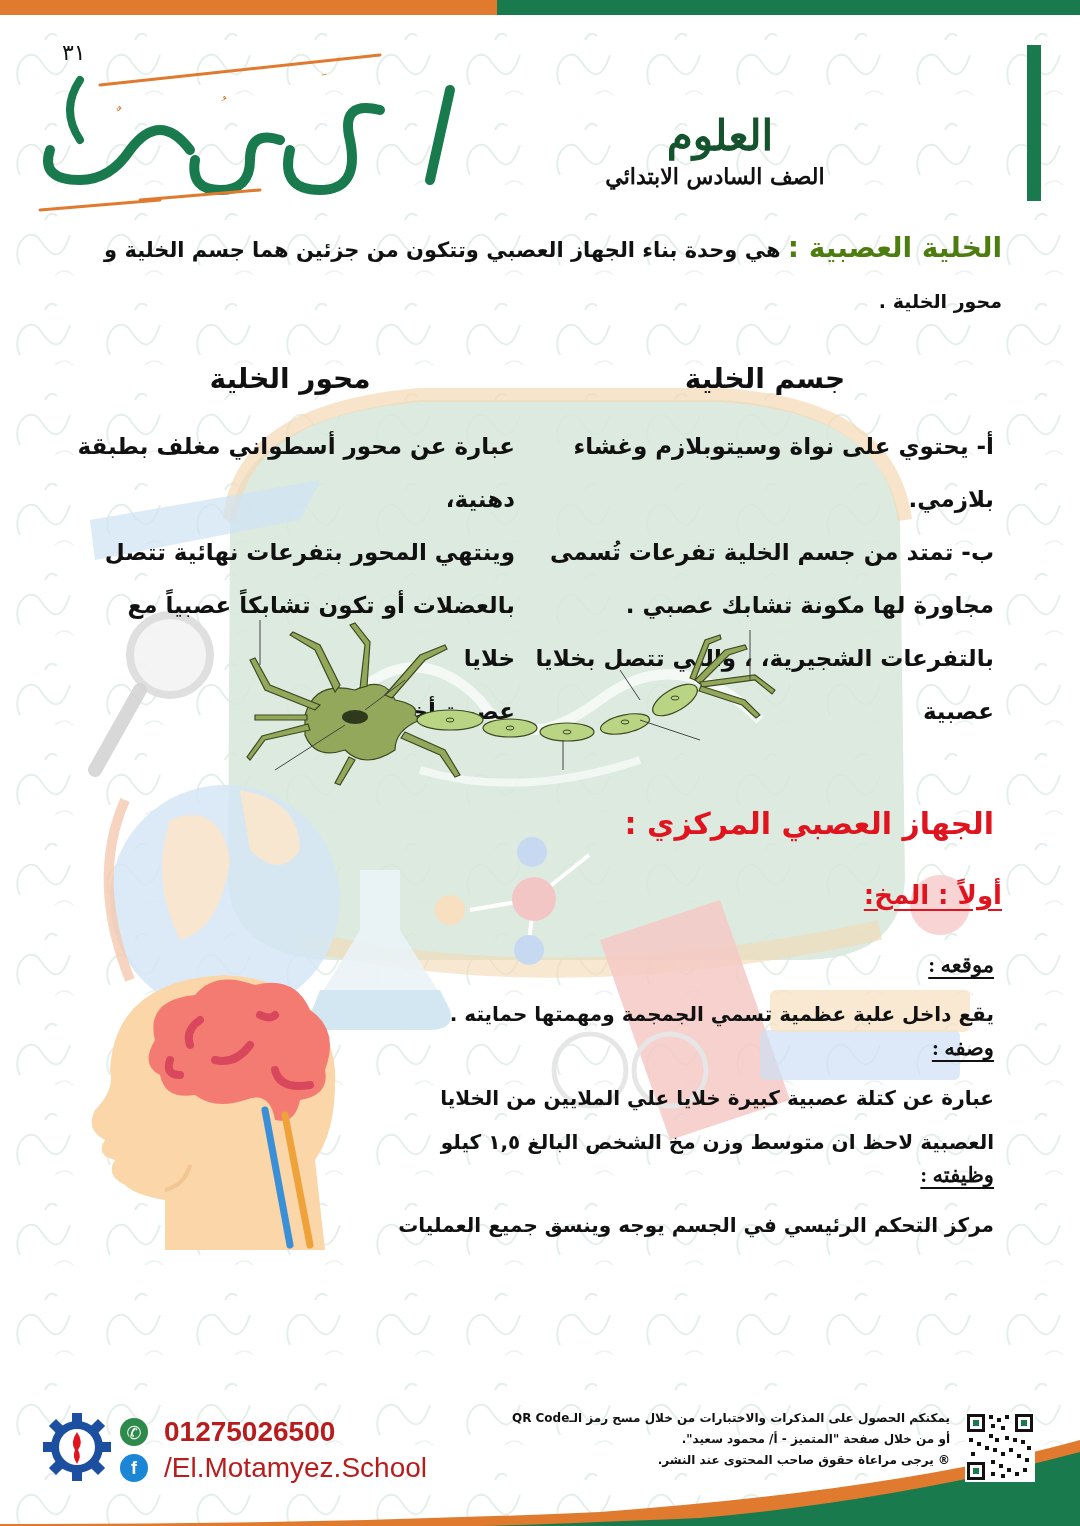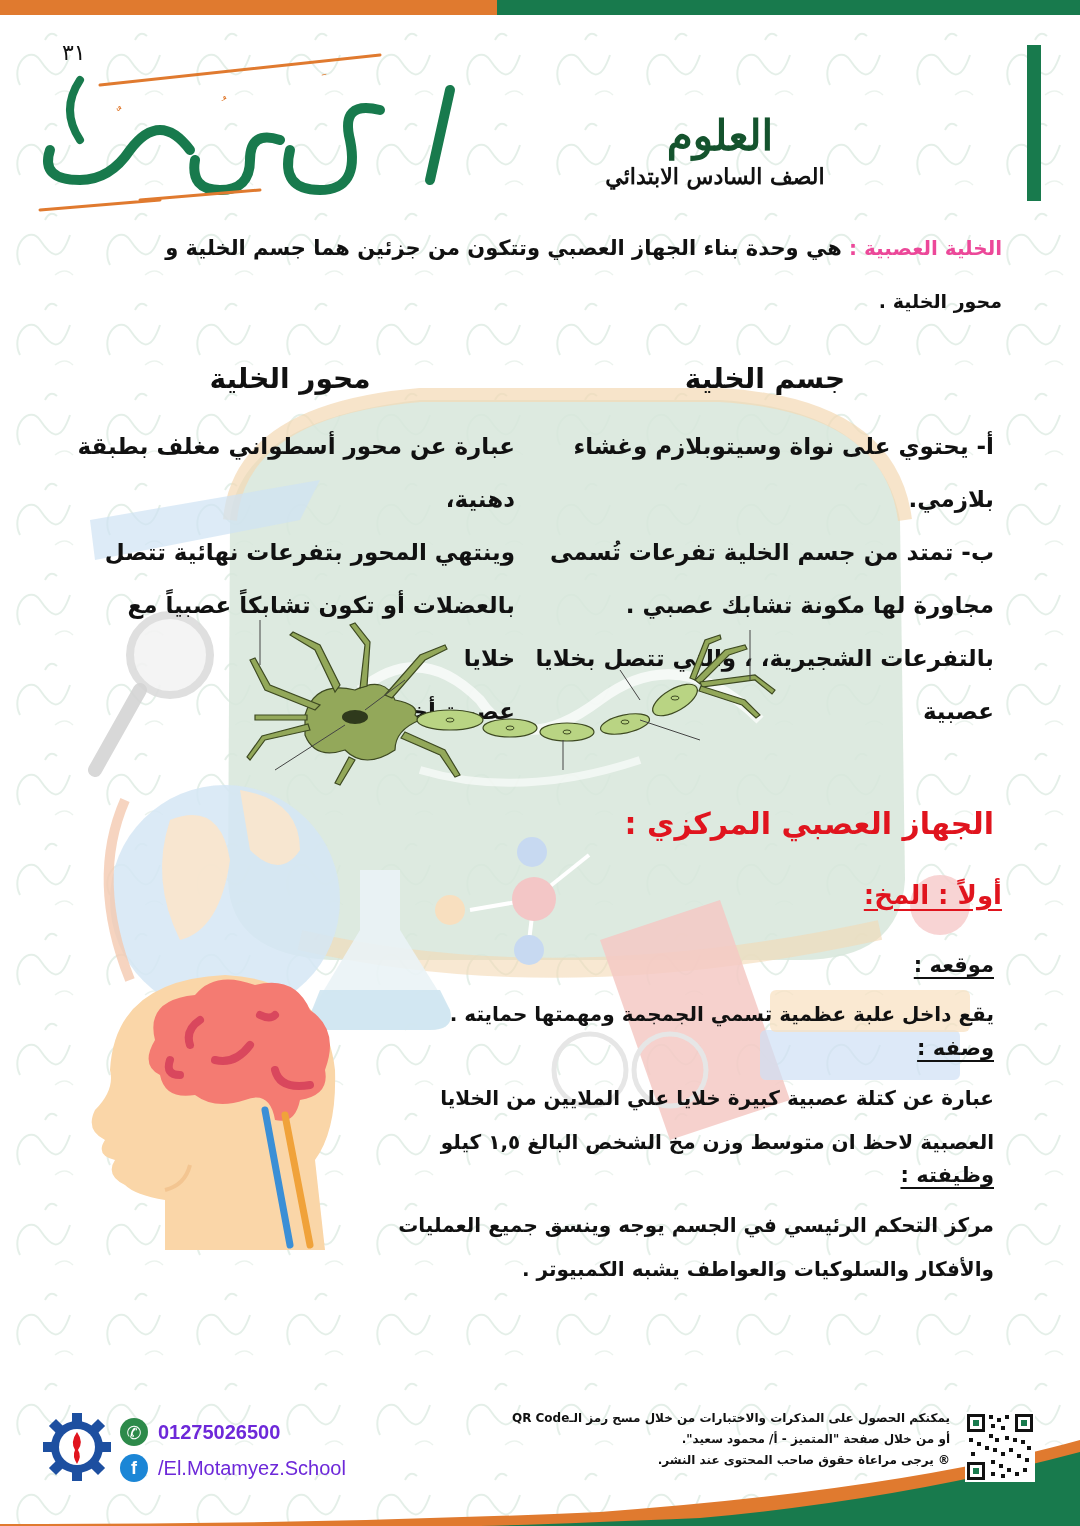--- a/index.html
+++ b/index.html
@@ -20,57 +20,57 @@
 
   
   .logo-calligraphy { left: 20px; top: 40px; width: 460px; height: 180px; }
   .page-number { left: 62px; top: 40px; font-size: 22px; font-weight: normal; color: #111; direction: rtl; }
   .subject-title { left: 600px; top: 75px; width: 240px; text-align: center; font-family: "DejaVu Serif", serif; font-weight: bold; font-size: 42px; color: #14532d; margin-top: 36px; }
   .grade-title { left: 580px; top: 163px; width: 270px; text-align: center; font-family: "DejaVu Serif", serif; font-size: 22px; font-weight: bold; color: #111; }
   .header-vbar { left: 1027px; top: 45px; width: 14px; height: 156px; background: #187a4d; }
 
   
   .def-line1 { right: 78px; top: 228px; width: 940px; font-size: 21px; font-weight: bold; line-height: 40px; text-align: right; }
-  .def-line1 .term { color: #ec4899; font-size: 20px; }
+  .def-line1 .term { color: #4d7c0f; font-size: 28px; }
   .def-line2 { right: 78px; top: 283px; font-size: 19px; font-weight: bold; line-height: 36px; }
 
   .col-title { font-size: 28px; font-weight: bold; text-align: center; }
   .col-right-title { left: 640px; top: 362px; width: 250px; }
   .col-left-title  { left: 170px; top: 362px; width: 240px; }
 
   .col-text { font-size: 23px; font-weight: bold; line-height: 53px; text-align: right; }
   .col-right-text { right: 86px; top: 420px; width: 470px; }
   .col-left-text  { right: 565px; top: 420px; width: 440px; }
 
   .neuron { left: 245px; top: 620px; width: 560px; height: 170px; }
 
   .cns-title { right: 86px; top: 806px; font-size: 30px; font-weight: bold; color: #e0141e; }
   .brain-title { right: 78px; top: 880px; font-size: 26px; font-weight: bold; color: #e0141e; text-decoration: underline; text-underline-offset: 5px; }
 
-  .sub-head { font-size: 21px; font-weight: bold; text-decoration: underline; text-underline-offset: 5px; }
+  .sub-head { font-size: 21px; font-weight: bold; text-decoration: underline; text-underline-offset: 5px; font-family: Liberation Serif, serif; }
   .para { font-size: 20px; font-weight: bold; line-height: 44px; text-align: right; }
 
   .loc-head { right: 86px; top: 953px; }
   .loc-text { right: 86px; top: 992px; width: 600px; }
   .desc-head { right: 86px; top: 1036px; }
   .desc-text { right: 86px; top: 1076px; width: 600px; }
   .func-head { right: 86px; top: 1163px; }
   .func-text { right: 86px; top: 1203px; width: 600px; margin-left: 20px; }
 
   .head-illus { left: 75px; top: 960px; width: 320px; height: 300px; }
 
   
   .footer-curve { left: 0; top: 1400px; width: 1080px; height: 126px; }
   .footer-gear { left: 42px; top: 1412px; width: 70px; height: 70px; }
   .footer-contact { left: 120px; top: 1414px; }
   .contact-row { display: flex; align-items: center; gap: 10px; height: 36px; direction: ltr; }
   .contact-icon { width: 28px; height: 28px; border-radius: 50%; display: flex; align-items: center; justify-content: center; color: #fff; font-weight: bold; font-size: 18px; }
   .whatsapp { background: #2d8a4a; }
   .facebook { background: #1b86d6; font-family: "Liberation Sans", sans-serif; }
-  .contact-text { font-family: "Liberation Sans", sans-serif; font-size: 20px; color: #6d28d9; }
+  .contact-text { font-family: "Liberation Sans", sans-serif; font-size: 28px; color: #b91c1c; margin-left: 6px; }
   .phone-text { font-weight: bold; }
 
   .footer-note { right: 130px; top: 1408px; width: 560px; font-size: 12px; font-weight: bold; line-height: 21px; text-align: right; color: #111; }
   .qr-code { left: 965px; top: 1412px; width: 70px; height: 70px; }
 </style>
 </head>
 <body>
 
 <div class="abs topbar-orange"></div>
 <div class="abs topbar-green"></div>
@@ -222,21 +222,20 @@
 
 <div class="abs sub-head desc-head">وصفه :</div>
 <div class="abs para desc-text">
   <div>عبارة عن كتلة عصبية كبيرة خلايا علي الملايين من الخلايا</div>
   <div>العصبية لاحظ ان متوسط وزن مخ الشخص البالغ ١,٥ كيلو</div>
 </div>
 
 <div class="abs sub-head func-head">وظيفته :</div>
 <div class="abs para func-text">
   <div>مركز التحكم الرئيسي في الجسم يوجه وينسق جميع العمليات</div>
-  <div>والأفكار والسلوكيات والعواطف  يشبه الكمبيوتر .</div>
 </div>
 
 <svg class="abs head-illus" viewBox="0 0 320 300">
   <path d="M90 290 L 90 240 Q 60 235 50 225 Q 30 215 40 200 Q 20 195 30 180 Q 10 170 20 150 Q 40 130 35 110 Q 40 20 150 15 Q 250 20 260 110 Q 262 170 240 200 L 250 290 Z" fill="#fad6a8"></path>
   <path d="M80 80 Q 70 40 120 35 Q 140 10 180 25 Q 220 15 235 50 Q 265 70 250 110 Q 255 135 225 140 Q 220 165 200 160 Q 195 130 170 140 Q 140 150 120 135 Q 90 140 85 115 Q 65 105 80 80 Z" fill="#f47b72"></path>
   <g fill="none" stroke="#d9475d" stroke-width="8" stroke-linecap="round">
     <path d="M125 60 Q 110 70 115 85"></path>
     <path d="M140 100 Q 160 105 175 85"></path>
     <path d="M95 100 Q 90 115 105 115"></path>
     <path d="M200 110 Q 205 130 235 125"></path>

